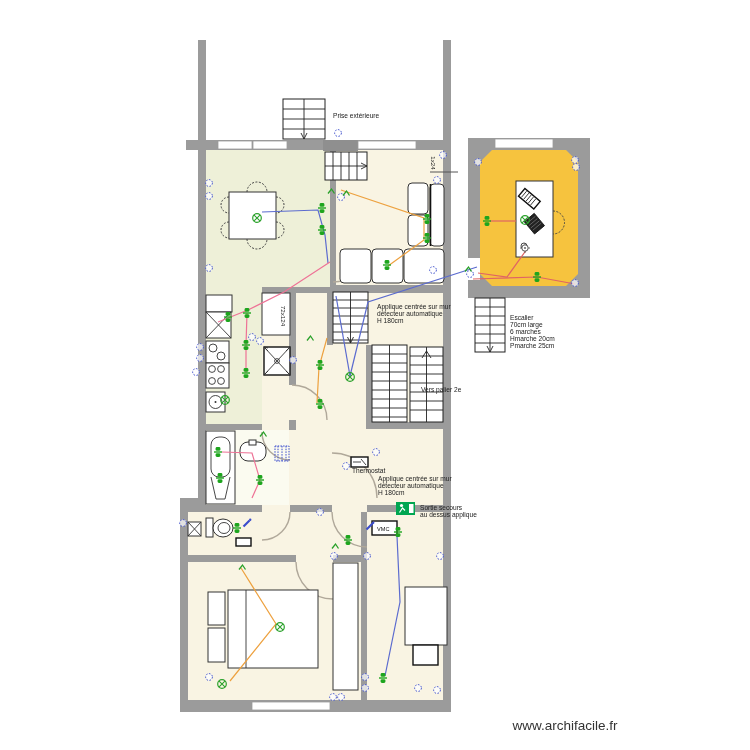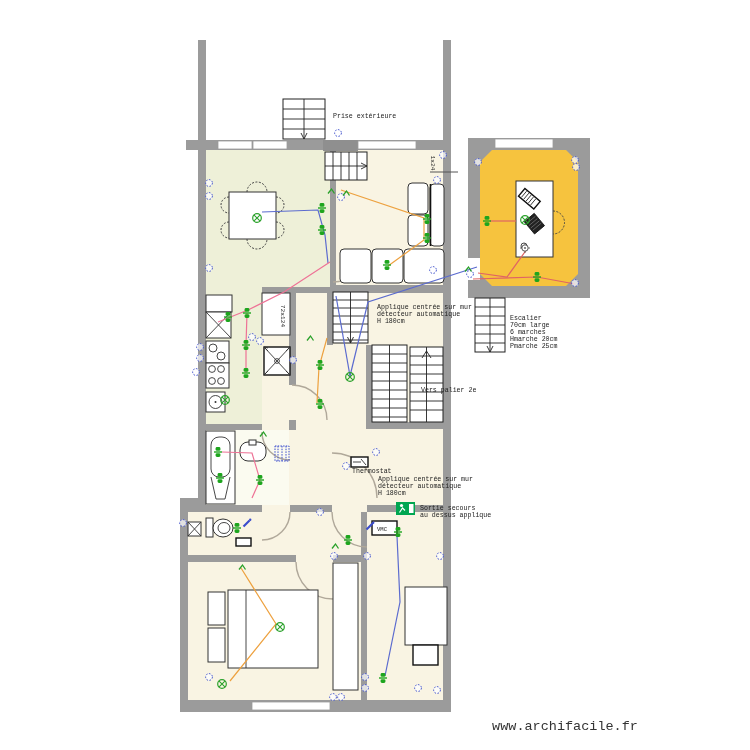--- a/index.html
+++ b/index.html
@@ -1,16 +1,16 @@
 <!DOCTYPE html>
 <html><head>
 <meta charset="utf-8">
 <style>
   html,body{margin:0;padding:0;background:#fff;}
-  .stage{width:750px;height:750px;position:relative;background:#fff;font-family:Liberation Mono, monospace;}
+  .stage{width:750px;height:750px;position:relative;background:#fff;font-family:Liberation Sans, sans-serif;}
   svg{display:block;}
   .wall{fill:#9b9b9b;stroke:none;}
   .wall-dark{fill:#8f8f8f;}
   .win{fill:#ffffff;stroke:#9b9b9b;stroke-width:0.8;}
   .room-living{fill:#eef0d8;}
   .room-cream{fill:#f9f4e3;}
   .room-bath{fill:#fbfbf0;}
   .room-annex{fill:#f6c33e;}
   .furn{fill:#ffffff;stroke:#333;stroke-width:1;}
   .furn2{fill:#ffffff;stroke:#111;stroke-width:1.4;}

